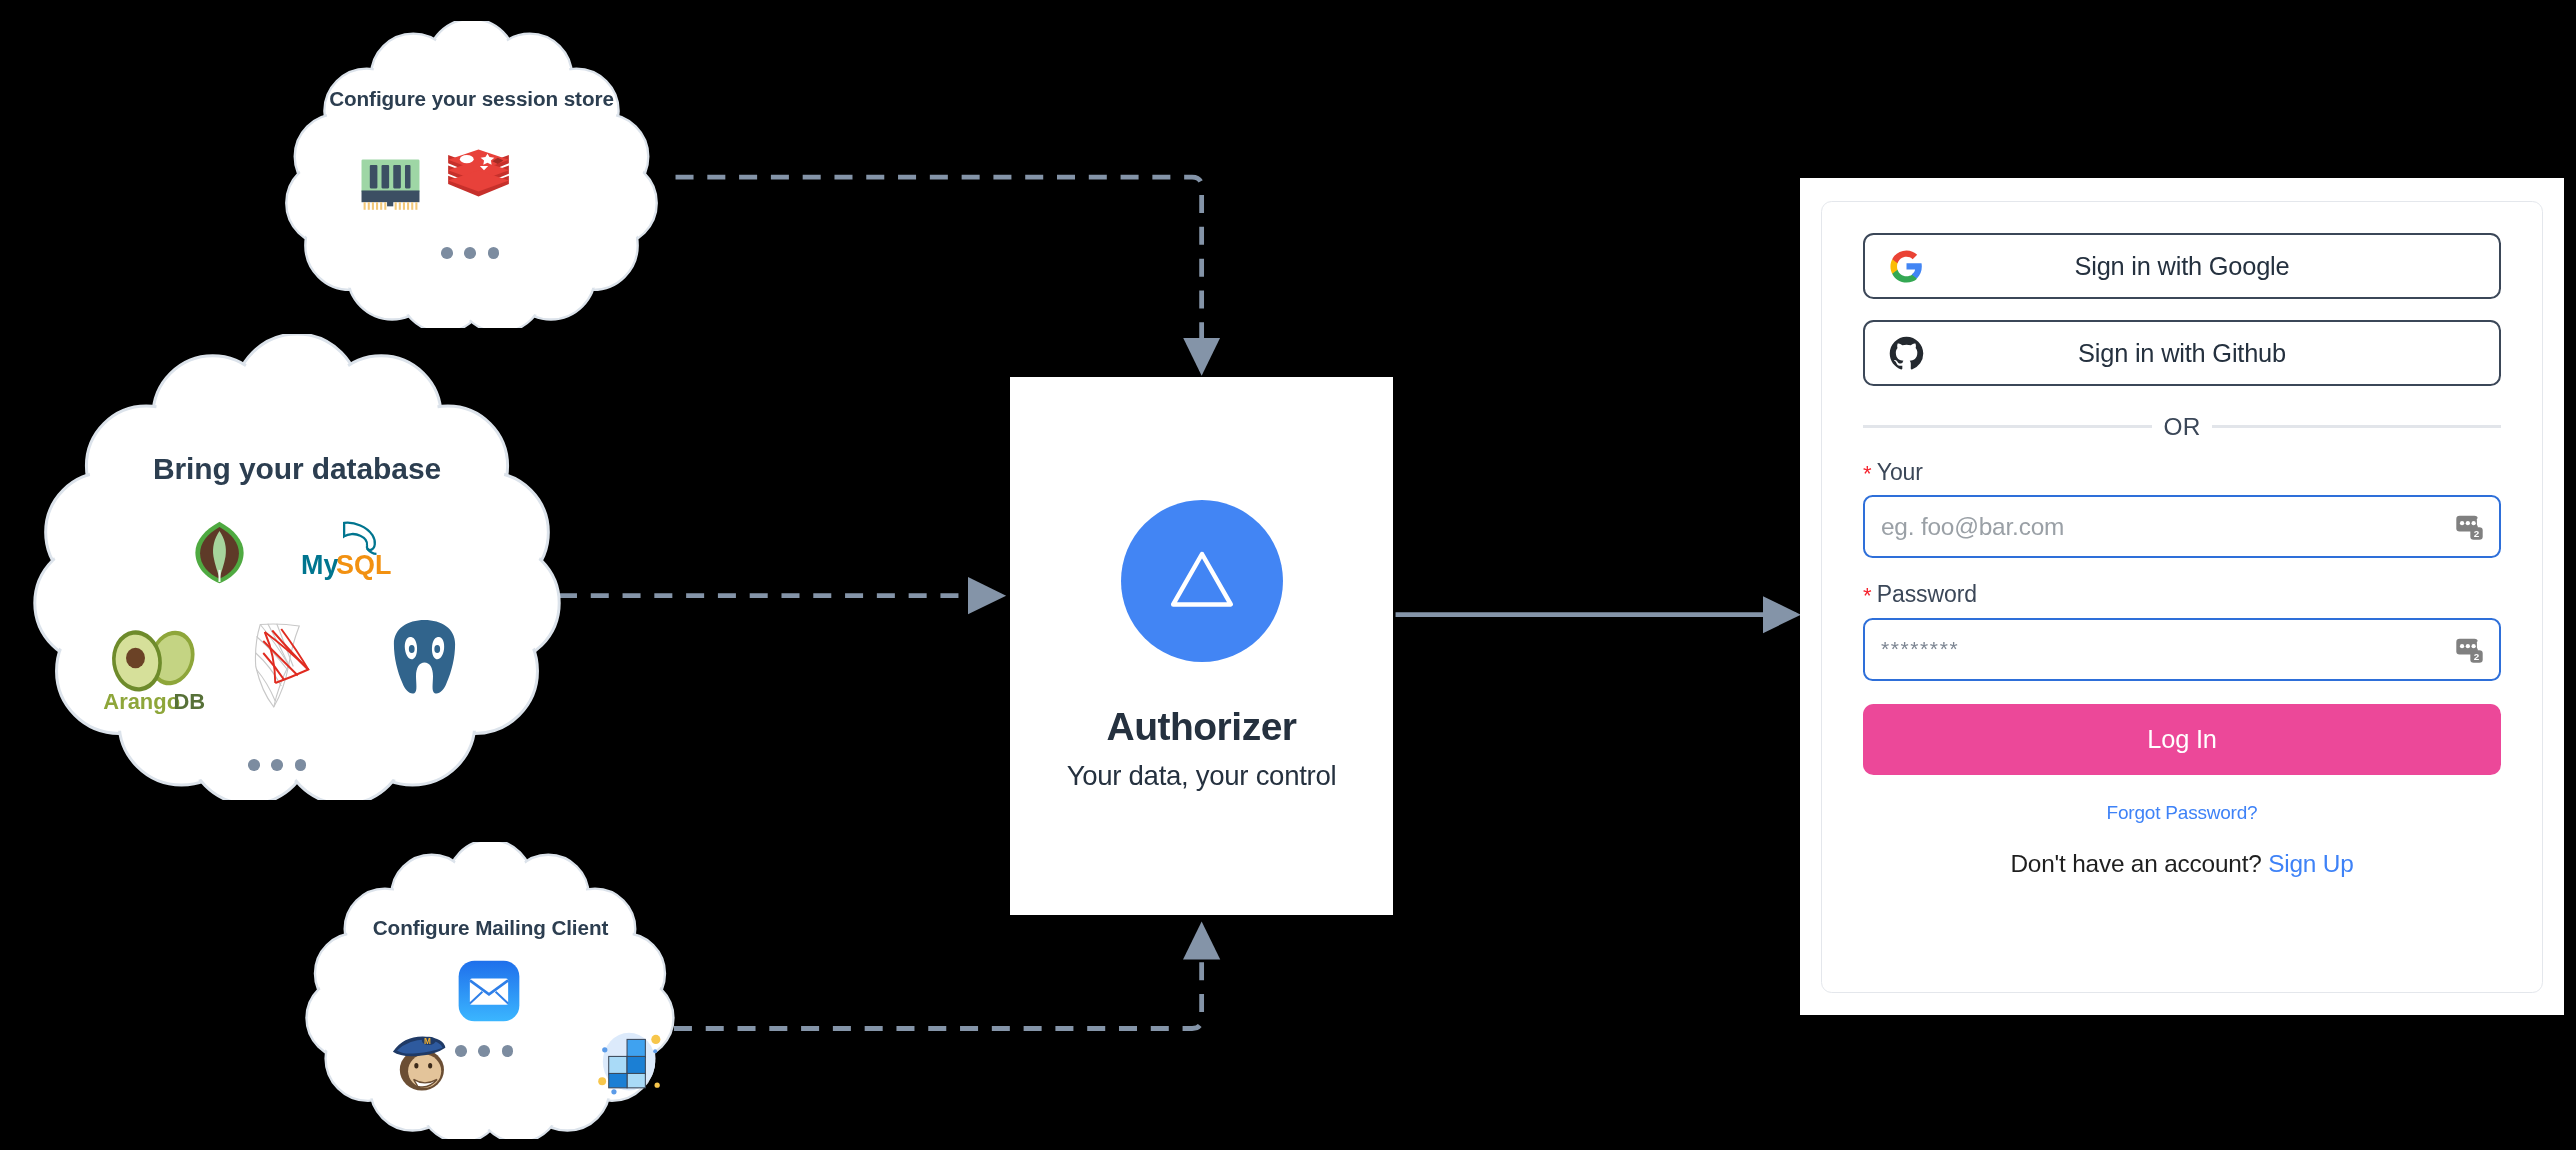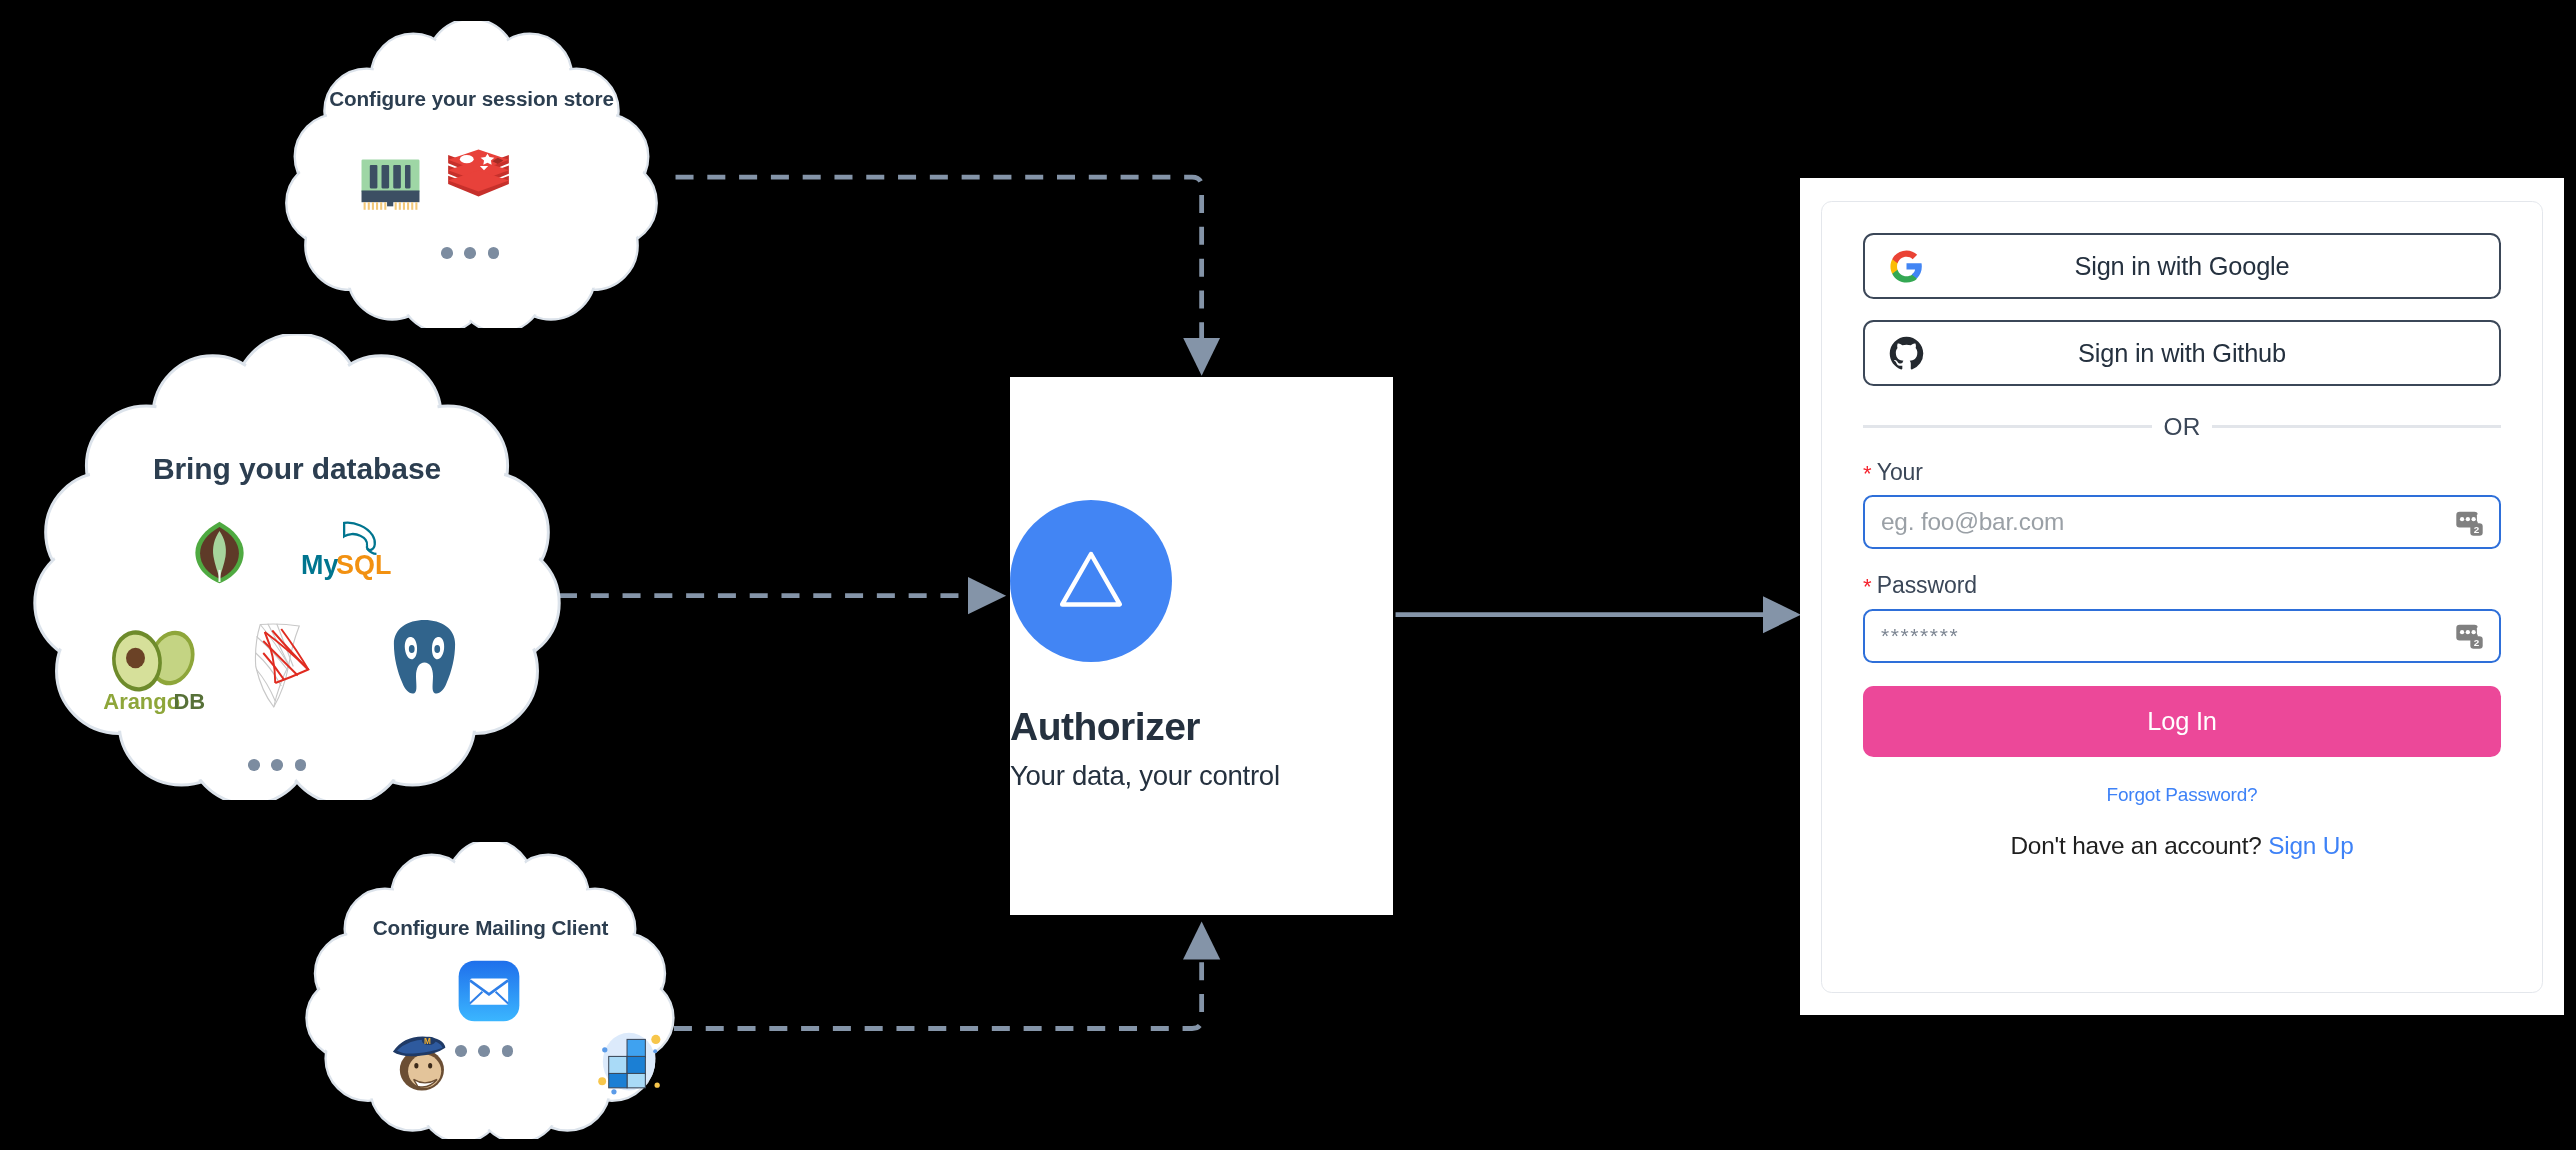--- a/index.html
+++ b/index.html
@@ -27,21 +27,21 @@
 
   
   #wires { position: absolute; left: 0; top: 0; width: 2576px; height: 1151px; pointer-events: none; }
 
   
   #center-card {
     position: absolute; left: 1010px; top: 377px;
     width: 383px; height: 538px;
     background: #FFFFFF;
     display: flex; flex-direction: column;
-    align-items: flex-start; justify-content: center;
+    align-items: center; justify-content: center;
   }
   #center-logo-circle {
     width: 162px; height: 162px; border-radius: 50%;
     background: #4285F4;
     display: flex; align-items: center; justify-content: center;
     margin-bottom: 45px;
   }
   #center-title {
     font-size: 39px; font-weight: 700; color: #25313F;
     letter-spacing: -0.5px; line-height: 1;
@@ -82,21 +82,21 @@
   }
 
   .or-row { display: flex; align-items: center; margin: 26.5px 0 18px 0; }
   .or-line { flex: 1; height: 2.1px; background: #E2E5EA; }
   .or-text { font-size: 24.4px; color: #3B4758; padding: 0 11.7px; letter-spacing: 0.3px; }
 
   .field-label { font-size: 23px; color: #3B4758; margin-bottom: 8.5px; letter-spacing: -0.1px; }
   .req-star { color: #F5222D; font-size: 22px; margin-right: 5.3px; vertical-align: -1.1px; }
 
   .text-input {
-    width: 100%; height: 54px;
+    width: 100%; height: 63px;
     border: 2.6px solid #2E6FD9; border-radius: 9.5px;
     background: #FFFFFF;
     position: relative;
     display: flex; align-items: center;
     padding: 0 16px;
     margin-bottom: 23px;
   }
   .input-text { font-size: 24.4px; color: #9AA0A6; letter-spacing: -0.2px; }
   .input-text.masked { color: #7C8592; letter-spacing: 1.6px; font-size: 21px; }
   .pm-icon { position: absolute; right: 12.7px; width: 33px; height: 33px; }

